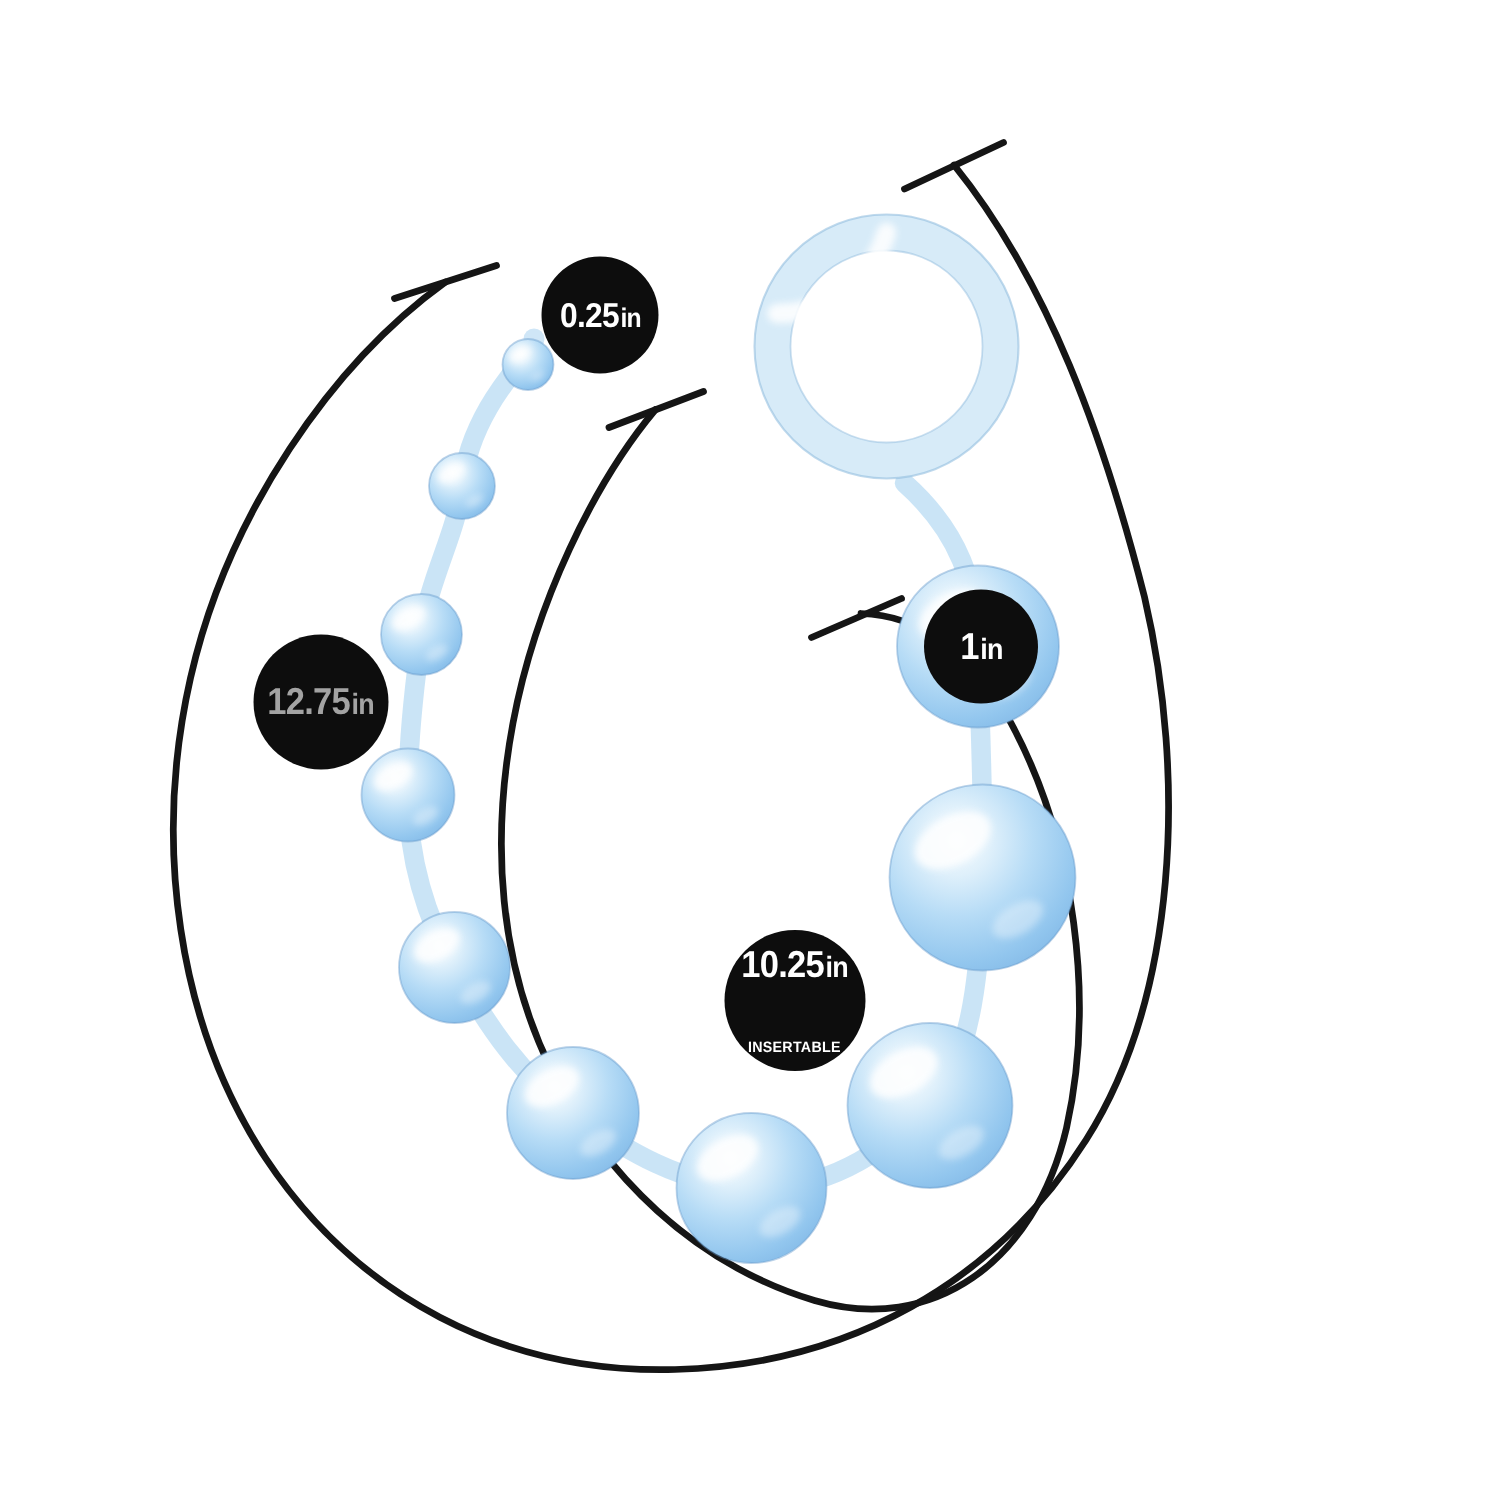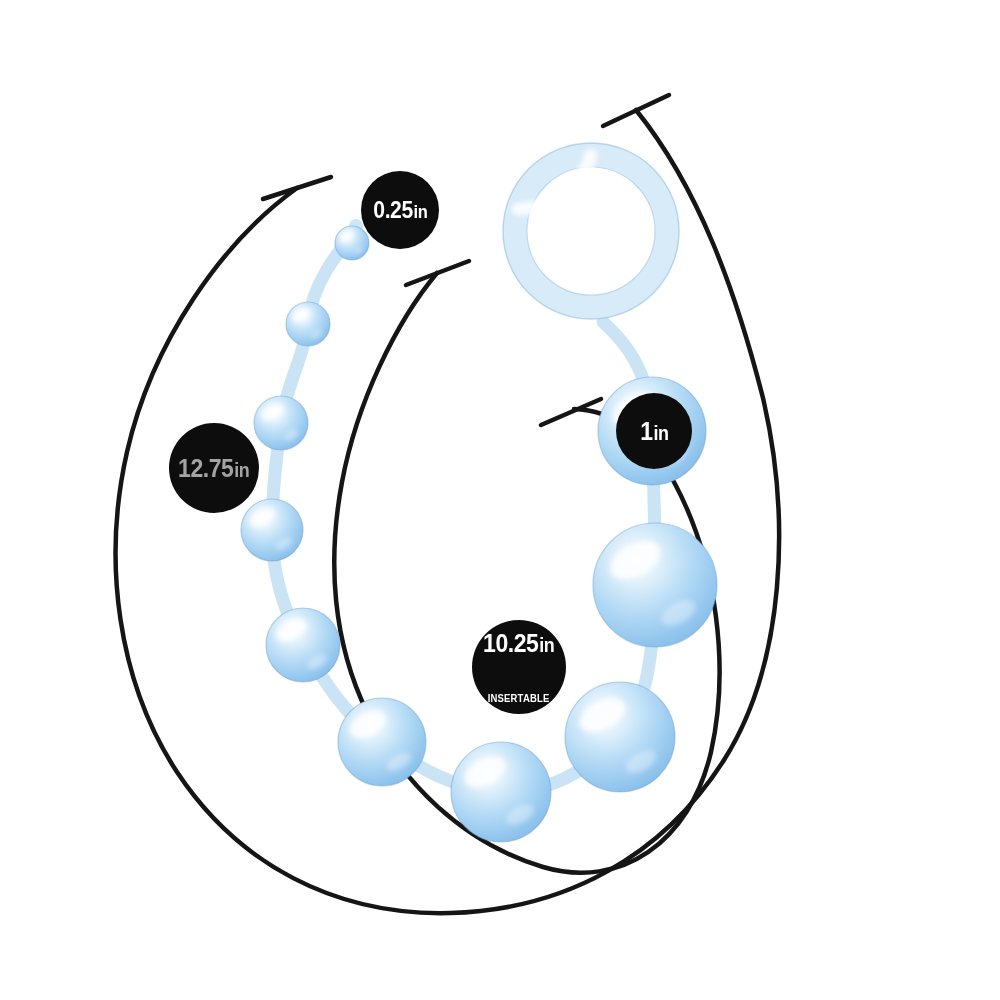--- a/index.html
+++ b/index.html
@@ -13,21 +13,21 @@
     display:flex; flex-direction:column; align-items:center; justify-content:center;
     z-index:5; text-align:right;
   }
   .badge .label { display:flex; align-items:baseline; font-weight:bold; letter-spacing:-0.5px; transform:scaleX(0.92); white-space:nowrap; line-height:1; }
   .badge .unit { font-size:0.78em; margin-left:1px; font-weight:bold; }
   .badge .note { font-size:10px; font-weight:bold; letter-spacing:0.2px; margin-top:2px; transform:scaleX(0.95); line-height:1; }
 
   .badge-tip    { left:361px; top:171px; width:78px; height:78px; font-size:23px; }
   .badge-total  { left:169px; top:423px; width:90px; height:90px; font-size:25px; }
   .badge-bead   { left:616px; top:393px; width:76px; height:76px; font-size:25px; }
-  .badge-insert { left:472px; top:620px; width:94px; height:94px; font-size:25px;gap:36px; }
+  .badge-insert { left:483px; top:620px; width:94px; height:94px; font-size:25px;gap:36px; }
 </style>
 </head>
 <body>
 
 <div class="stage">
 
   <svg class="diagram" width="1000" height="1000" viewBox="0 0 1000 1000">
     <defs>
       <radialGradient id="beadGrad" cx="0.36" cy="0.30" r="0.85">
         <stop offset="0%" stop-color="#f7fcff"></stop>

